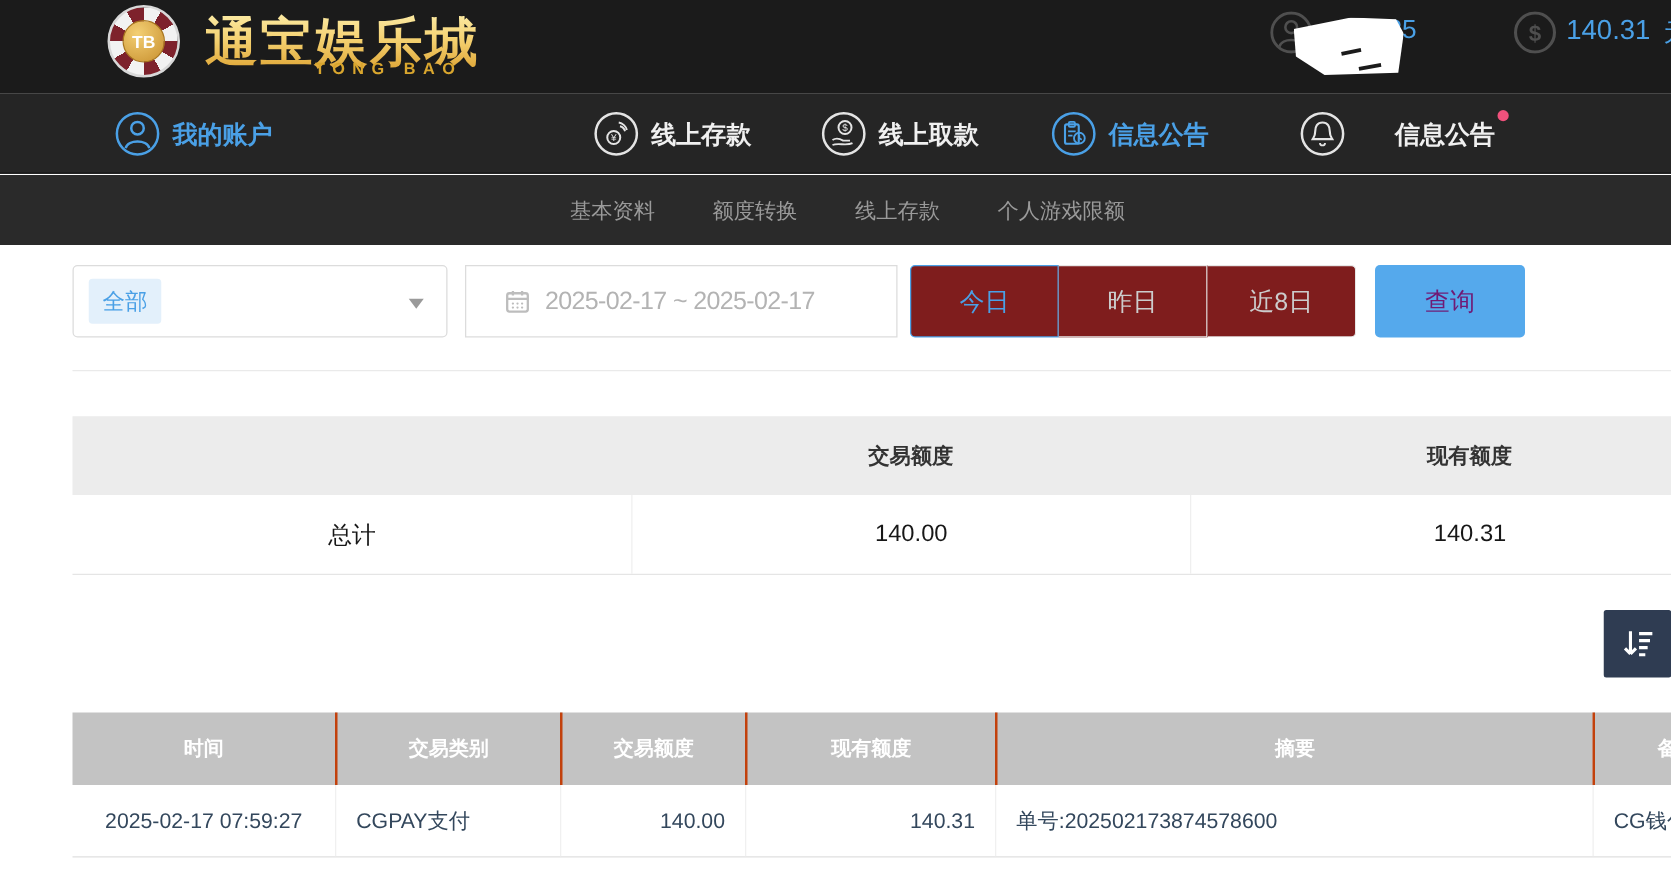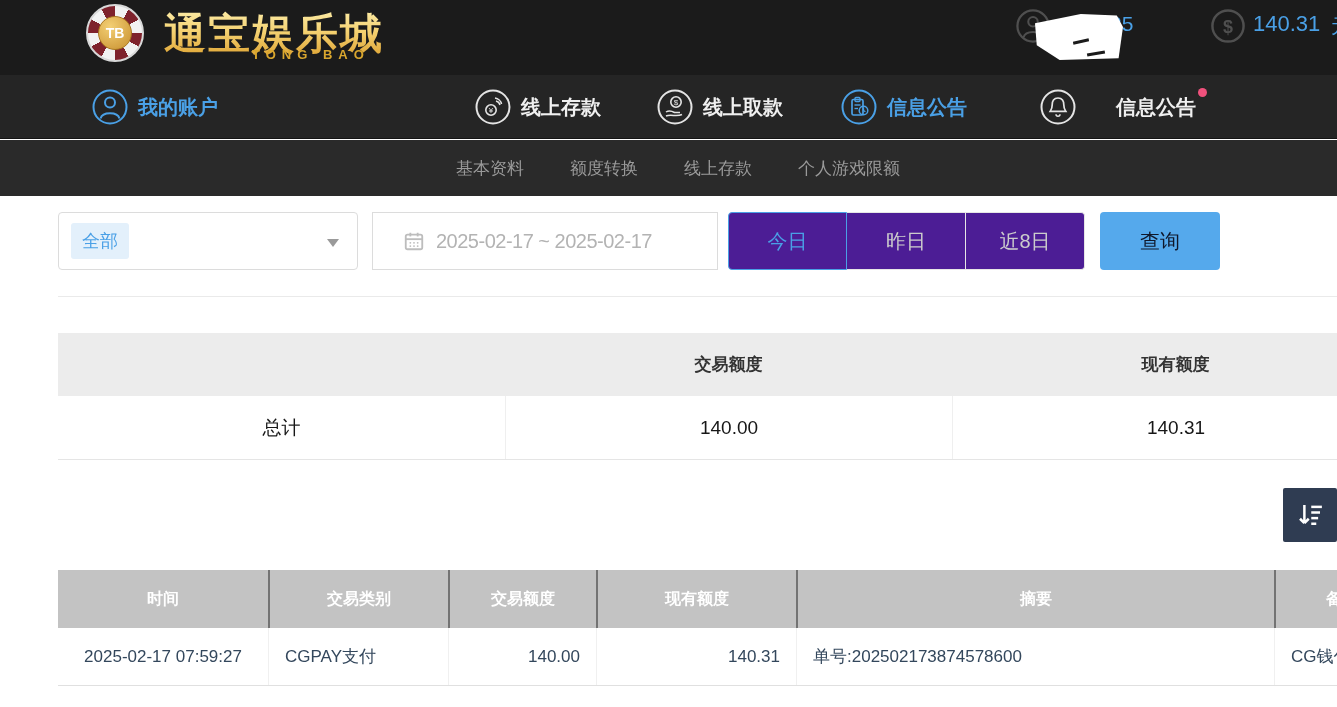--- a/index.html
+++ b/index.html
@@ -65,28 +65,28 @@
   .select-caret { position:absolute; right:18px; top:26px; width:0; height:0;
     border-left:6px solid transparent; border-right:6px solid transparent;
     border-top:8px solid #9a9a9a; }
 
   .date-box { left:372px; top:212px; width:346px; height:58px; background:#fff;
     border:1px solid #dcdcdc; border-radius:0; display:flex; align-items:center; }
   .cal-icon { width:22px; height:22px; color:#bdbdbd; margin-left:30px; }
   .date-text { margin-left:11px; font-size:20px; color:#b3b3b3; letter-spacing:-0.5px; }
 
   .quick-group { left:728px; top:212px; height:58px; display:flex; }
-  .quick-btn { width:119px; height:58px; background:#4c1d95; display:flex; align-items:center;
+  .quick-btn { width:119px; height:58px; background:#7f1d1d; display:flex; align-items:center;
     justify-content:center; font-size:20px; color:#cccccc; cursor:pointer;
     border:1px solid #e6e6e6; border-left:none; }
   .quick-btn:last-child { border-radius:0 4px 4px 0; }
   .quick-btn.active { border:1px solid #4aa0e6; color:#4aa0e6; border-radius:4px 0 0 4px; }
 
   .query-btn { left:1100px; top:212px; width:120px; height:58px; background:#55a9ec;
-    border:none; border-radius:4px; color:#0f172a; font-size:20px; cursor:pointer;
+    border:none; border-radius:4px; color:#701a75; font-size:20px; cursor:pointer;
     display:flex; align-items:center; justify-content:center;
     font-family:"Liberation Sans","DejaVu Sans",sans-serif; }
 
   .hr-divider { left:58px; top:296px; width:1279px; height:1px; background:#eaeaea; }
 
   
   .sum-header { left:58px; top:333px; width:1341px; height:63px; background:#ececec;
     display:flex; }
   .sum-hcell { width:447px; display:flex; align-items:center; justify-content:center;
     font-size:17px; font-weight:600; color:#333; }
@@ -99,21 +99,21 @@
   
   .sort-btn { left:1283px; top:488px; width:54px; height:54px; background:#2f3c52;
     border:none; border-radius:2px; display:flex; align-items:center; justify-content:center;
     cursor:pointer; }
   .sort-btn svg { width:30px; height:30px; }
 
   
   .rec-header { left:58px; top:570px; width:1350px; height:58px; display:flex; }
   .rec-hcell { background:#c3c3c3; color:#fff; font-size:16px; font-weight:bold;
     display:flex; align-items:center; justify-content:center; }
-  .rec-hcell + .rec-hcell { border-left:2px solid #737373;text-align:center; }
+  .rec-hcell + .rec-hcell { border-left:2px solid #c2410c;text-align:center; }
   .rec-row { left:58px; top:628px; width:1350px; height:58px; display:flex;
     border-bottom:1px solid #e0e0e0; background:#fff; }
   .rec-cell { color:#33475c; font-size:17px; display:flex; align-items:center; }
   .rec-cell + .rec-cell { border-left:1px solid #f0f0f0; }
   .c1 { width:210px; } .c2 { width:180px; } .c3 { width:148px; }
   .c4 { width:200px; } .c5 { width:478px; } .c6 { width:134px; }
   .cell-center { justify-content:center; }
   .cell-left { justify-content:flex-start; padding-left:16px; }
   .cell-right { justify-content:flex-end; padding-right:16px; }
 </style>

